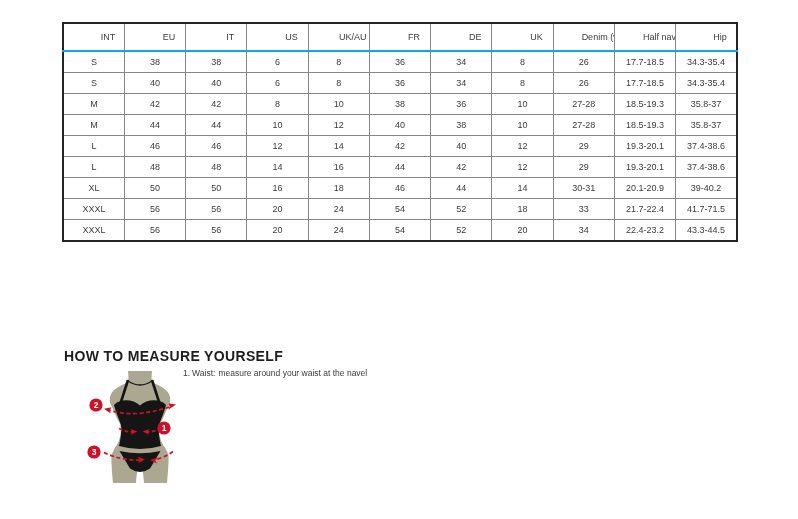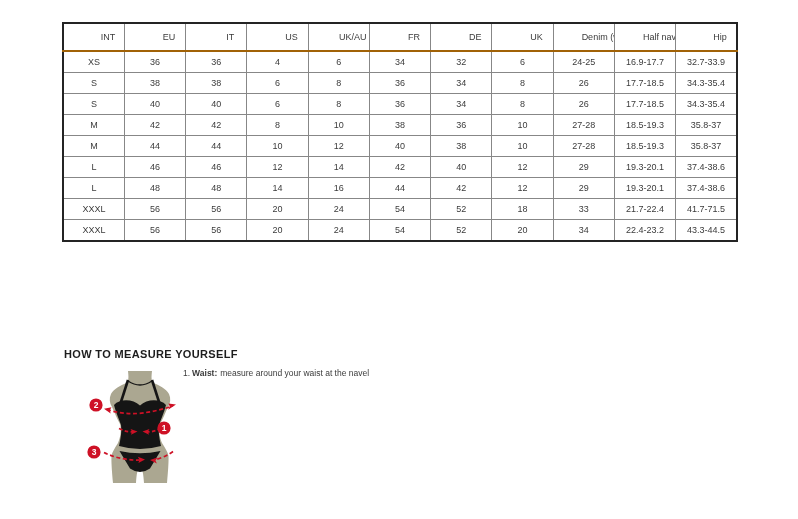--- a/index.html
+++ b/index.html
@@ -12,35 +12,35 @@
     position:absolute;left:62px;top:22px;width:676px;
     border-collapse:collapse;table-layout:fixed;
     border:2px solid #242424;
   }
   .size-table th,.size-table td{
     border:1px solid #878787;
     text-align:center;vertical-align:middle;
     font-size:9px;font-weight:400;color:#3b3b3b;
     padding:0;overflow:hidden;white-space:nowrap;
   }
-  .size-table thead th{height:26px;border-bottom:2px solid #a16207;padding-left:28px;}
+  .size-table thead th{height:26px;border-bottom:2px solid #0ea5e9;padding-left:28px;}
   .size-table tbody td{height:20px;}
   
   .measure-title{
     position:absolute;left:64px;top:348px;
-    font-size:11px;font-weight:700;letter-spacing:.35px;color:#1d1d1d;text-align:right;
+    font-size:14px;font-weight:700;letter-spacing:.35px;color:#1d1d1d;text-align:right;
   }
   .figure-wrap{position:absolute;left:80px;top:367px;width:112px;height:120px;}
   .steps{
     position:absolute;left:183px;top:369px;margin:0;padding:0;list-style:none;
     font-size:8.5px;color:#3b3b3b;
   }
   .steps li{margin:0 0 8px 0;line-height:9px;white-space:nowrap;}
   .step-num{margin-right:2px;}
-  .step-label{font-weight:700;margin-right:3px;}
+  .step-label{font-weight:400;margin-right:3px;}
 </style>
 </head>
 <body>
 
 <div class="page">
 
   <table class="size-table">
     <thead>
       <tr>
         <th>INT</th>
@@ -51,33 +51,20 @@
         <th>FR</th>
         <th>DE</th>
         <th>UK</th>
         <th>Denim (widest)</th>
         <th>Half navel</th>
         <th>Hip</th>
       </tr>
     </thead>
     <tbody>
         <tr>
-          <td>XS</td>
-          <td>36</td>
-          <td>36</td>
-          <td>4</td>
-          <td>6</td>
-          <td>34</td>
-          <td>32</td>
-          <td>6</td>
-          <td>24-25</td>
-          <td>16.9-17.7</td>
-          <td>32.7-33.9</td>
-        </tr>
-        <tr>
           <td>S</td>
           <td>38</td>
           <td>38</td>
           <td>6</td>
           <td>8</td>
           <td>36</td>
           <td>34</td>
           <td>8</td>
           <td>26</td>
           <td>17.7-18.5</td>
@@ -140,20 +127,33 @@
           <td>48</td>
           <td>48</td>
           <td>14</td>
           <td>16</td>
           <td>44</td>
           <td>42</td>
           <td>12</td>
           <td>29</td>
           <td>19.3-20.1</td>
           <td>37.4-38.6</td>
+        </tr>
+        <tr>
+          <td>XL</td>
+          <td>50</td>
+          <td>50</td>
+          <td>16</td>
+          <td>18</td>
+          <td>46</td>
+          <td>44</td>
+          <td>14</td>
+          <td>30-31</td>
+          <td>20.1-20.9</td>
+          <td>39-40.2</td>
         </tr>
         <tr>
           <td>XXXL</td>
           <td>56</td>
           <td>56</td>
           <td>20</td>
           <td>24</td>
           <td>54</td>
           <td>52</td>
           <td>18</td>

